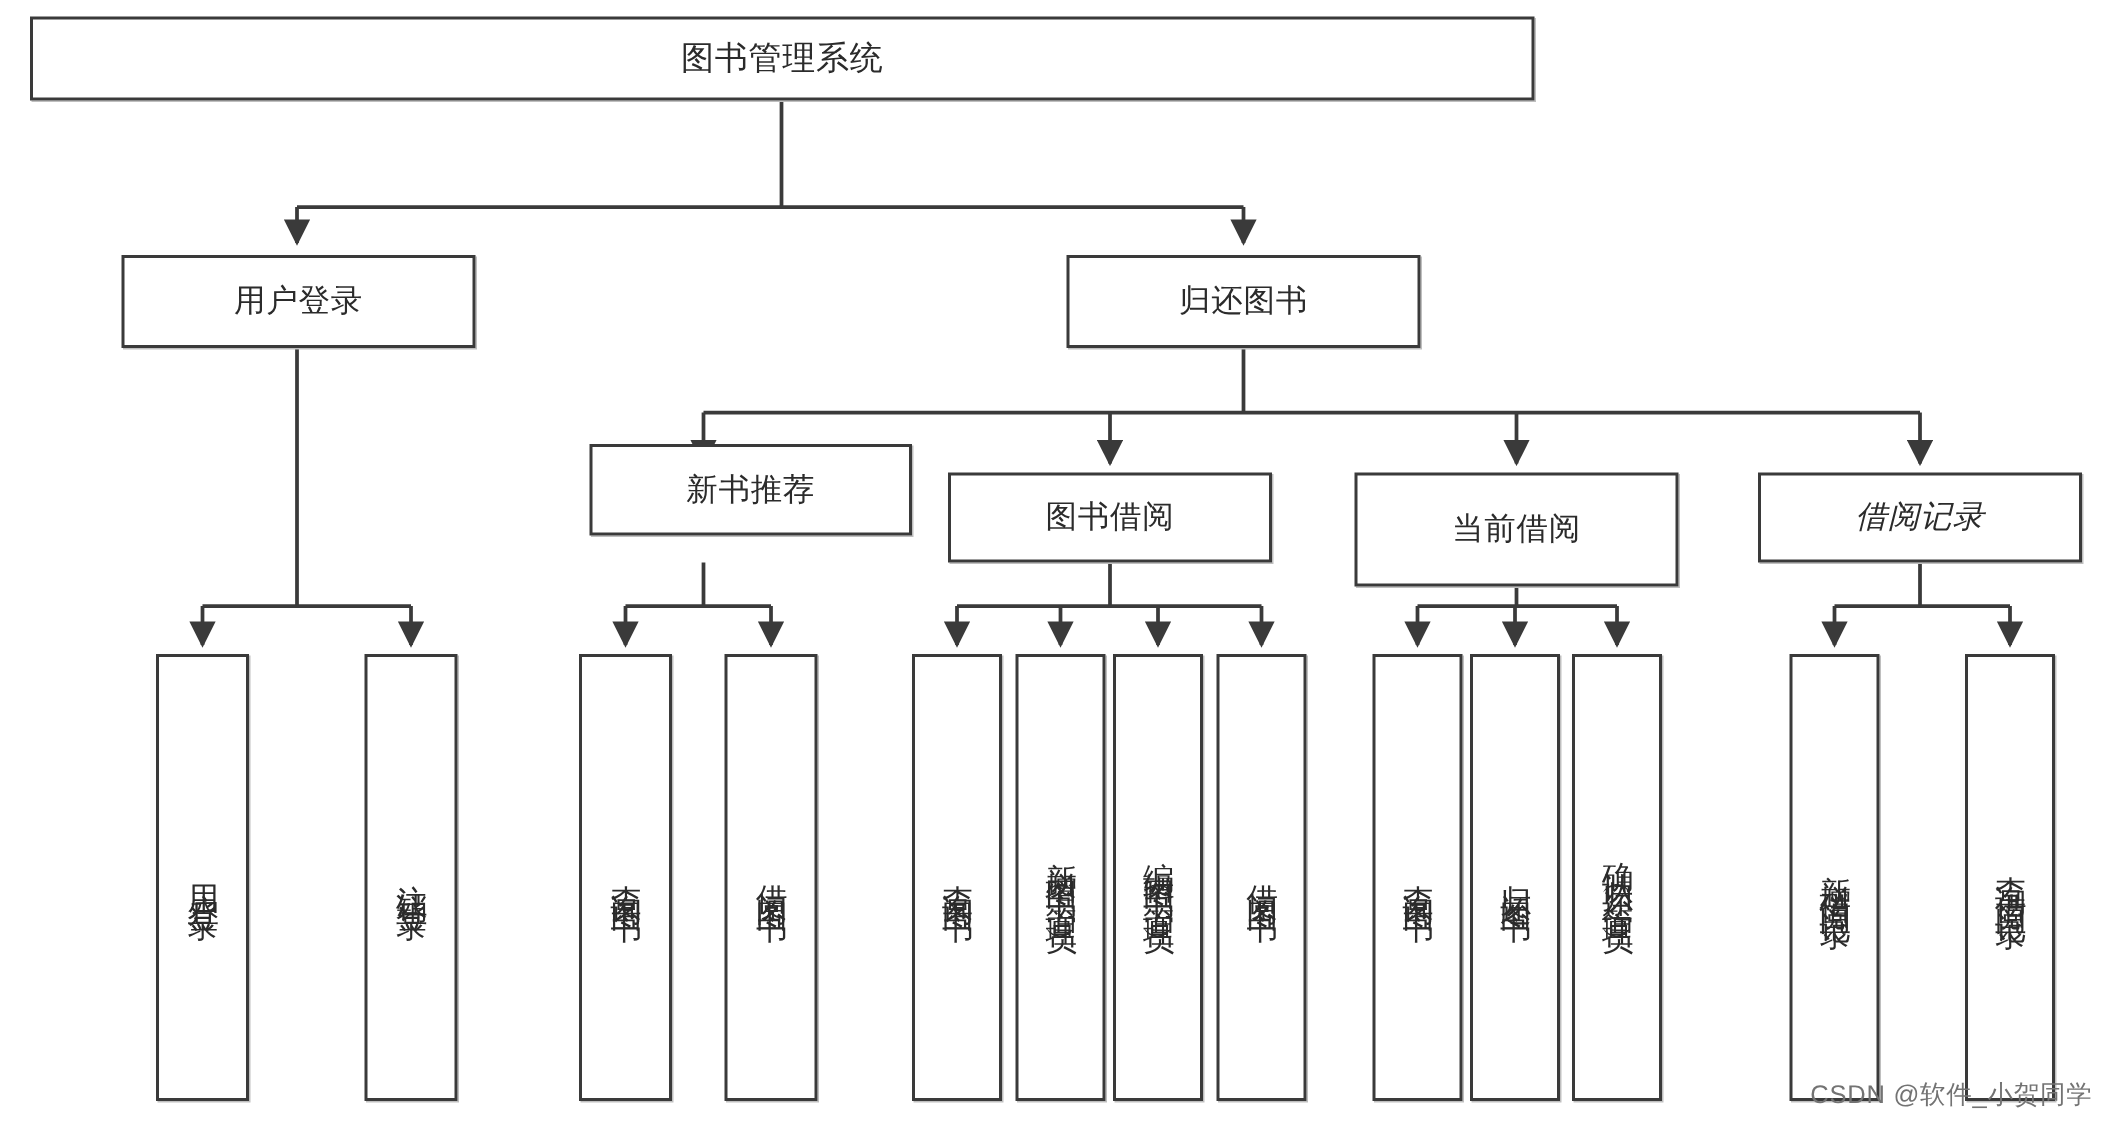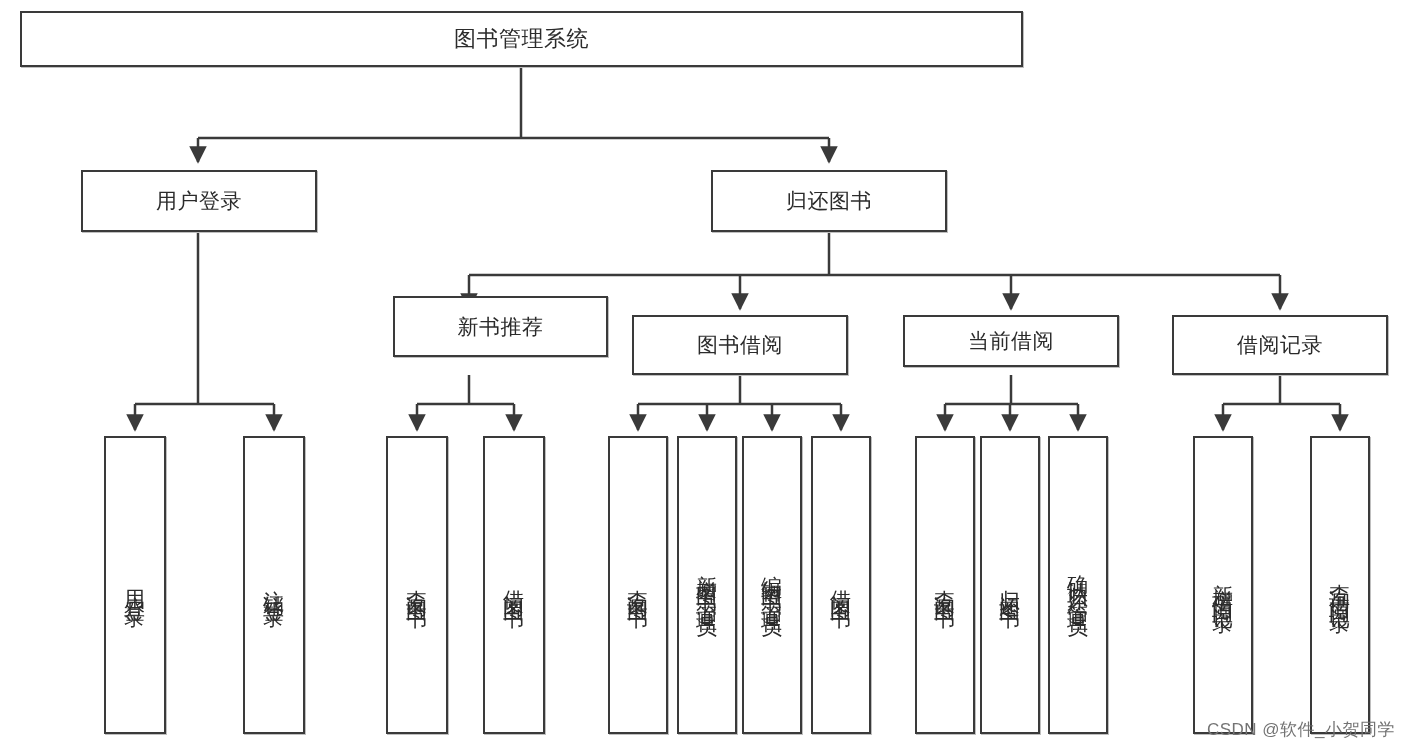--- a/index.html
+++ b/index.html
@@ -141,24 +141,24 @@
   <div class="node h" style="left:711px; top:170px; width:236px; height:62px;">
     <span>归还图书</span>
   </div>
 
   <div class="node h" style="left:362px; top:296px; width:215px; height:61px;margin-left:31px;">
     <span>新书推荐</span>
   </div>
   <div class="node h" style="left:632px; top:315px; width:216px; height:60px;">
     <span>图书借阅</span>
   </div>
-  <div class="node h" style="left:903px; top:315px; width:216px; height:52px;">
+  <div class="node h" style="left:903px; top:315px; width:216px; height:76px;">
     <span>当前借阅</span>
   </div>
-  <div class="node h" style="left:1172px; top:315px; width:216px; height:60px;">
+  <div class="node h" style="left:1172px; top:315px; width:216px; height:60px;font-style:italic;">
     <span>借阅记录</span>
   </div>
 
   <div class="node v" style="left:104px; top:436px; width:62px; height:298px;">
     <span class="vtext">用户登录</span>
   </div>
   <div class="node v" style="left:243px; top:436px; width:62px; height:298px;">
     <span class="vtext">注销登录</span>
   </div>
 

